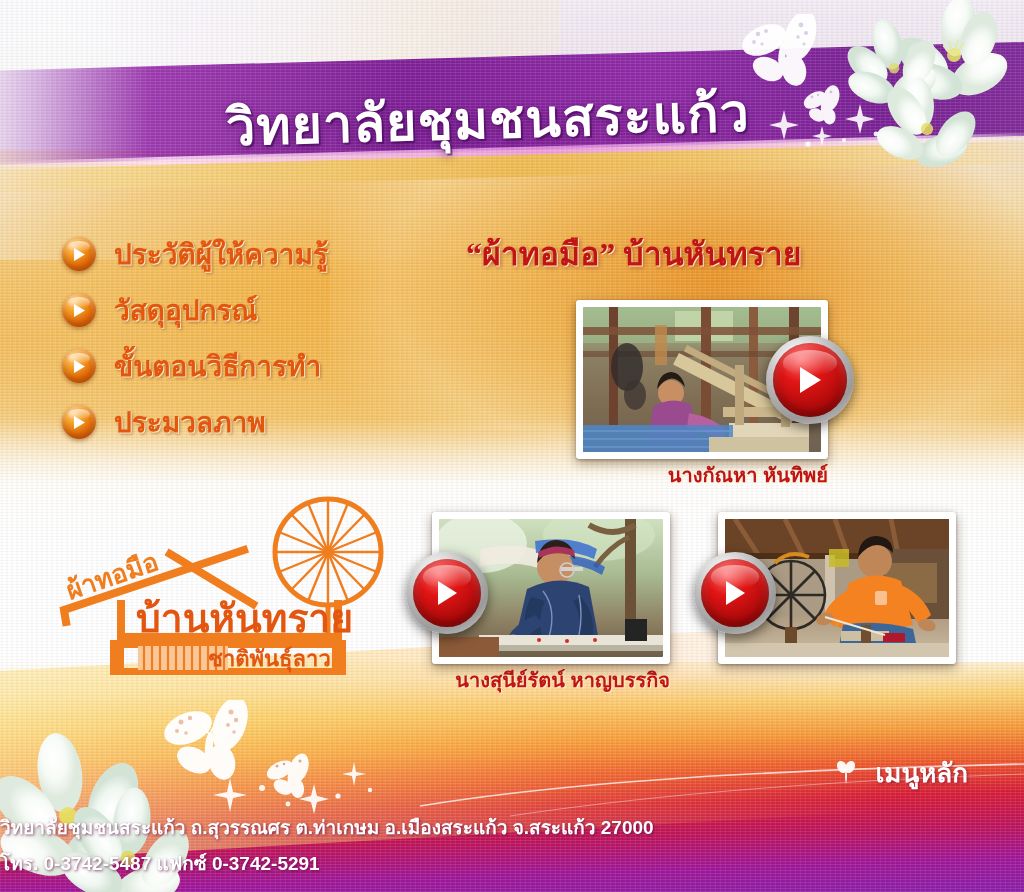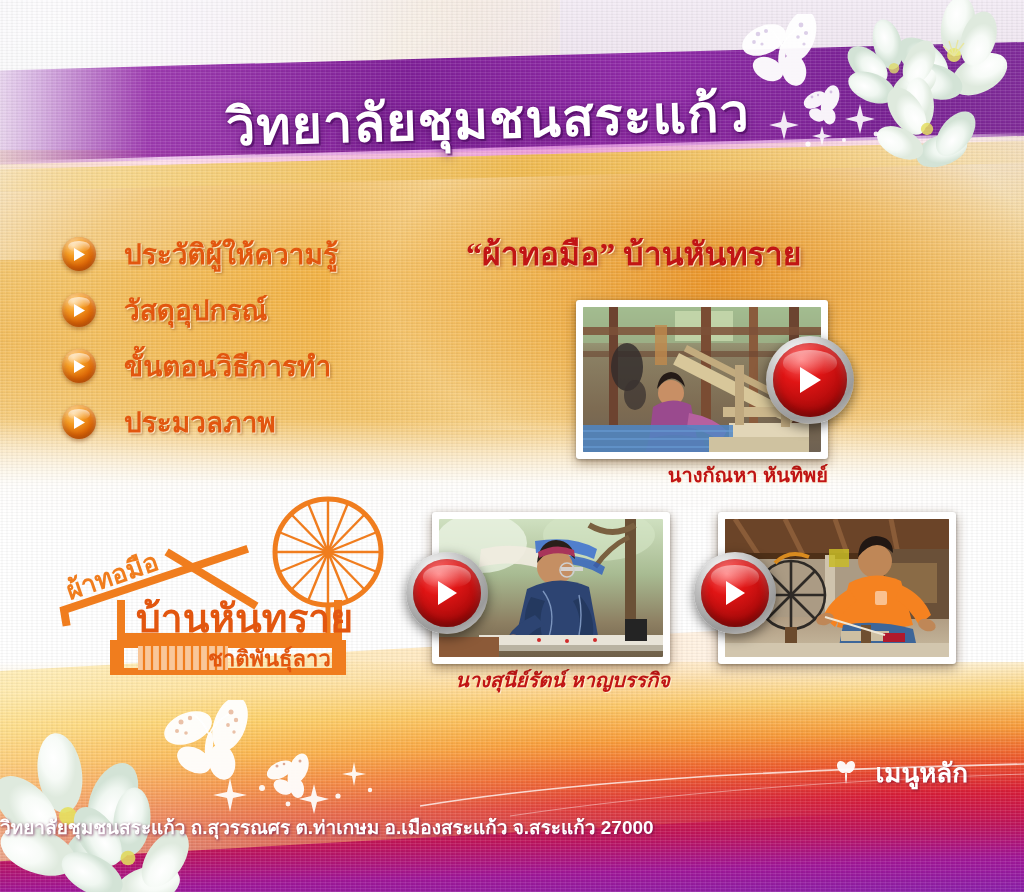--- a/index.html
+++ b/index.html
@@ -126,21 +126,21 @@
     text-shadow:
       0 0 2px rgba(90,10,110,.9),
       2px 2px 0 rgba(70,8,90,.55),
       0 3px 10px rgba(60,0,80,.5);
     white-space:nowrap;
   }
 
   
   .menu { position:absolute; left:62px; top:226px; width:380px; }
   .menu-item {
-    display:flex; align-items:center; gap:28px;
+    display:flex; align-items:center; gap:18px;
     height:56px; cursor:pointer;
   }
   .bullet {
     width:34px; height:34px; border-radius:50%; flex:0 0 34px;
     background:
       radial-gradient(circle at 34% 26%, #ffd28a 0%, #f59c22 30%, #df6a08 62%, #b74a05 100%);
     box-shadow:0 2px 4px rgba(120,50,0,.45), inset 0 -3px 6px rgba(120,40,0,.4), inset 0 3px 5px rgba(255,230,190,.55);
     display:flex; align-items:center; justify-content:center;
     position:relative;
   }
@@ -498,21 +498,21 @@
           <line x1="168" y1="154" x2="168" y2="178"></line>
         <line x1="176" y1="154" x2="176" y2="178"></line>
       </g>
 
       <text x="22" y="108" fill="#F07D1E" font-family="'Liberation Sans', sans-serif" font-size="26" font-weight="bold" transform="rotate(-19 22 108)">ผ้าทอมือ</text>
       <text x="88" y="140" fill="#E2560F" font-family="'Liberation Sans', sans-serif" font-size="39" font-weight="bold">บ้านหันทราย</text>
       <text x="160" y="174" fill="#E2560F" font-family="'Liberation Sans', sans-serif" font-size="22" font-weight="bold">ชาติพันธุ์ลาว</text>
     </svg>
   </div>
 
-  <div class="vcard" style="left:432px; top:512px;font-style:italic;">
+  <div class="vcard" style="left:432px; top:512px;">
     <div class="vframe">
       <div class="vthumb" style="width:224px;height:138px;">
         <svg width="224" height="138" viewBox="0 0 224 138">
           <defs>
             <linearGradient id="t2bg" x1="0" y1="0" x2="0" y2="1">
               <stop offset="0%" stop-color="#cfe0c0"></stop>
                 <stop offset="40%" stop-color="#a8bb92"></stop>
               <stop offset="75%" stop-color="#8d7f62"></stop>
                 <stop offset="100%" stop-color="#6e5f48"></stop>
             </linearGradient>
@@ -717,14 +717,15 @@
       <span class="fnav-label">เมนูหลัก</span>
     </div>
   </div>
 
   <svg class="deco" style="left:420px; top:760px;" width="604" height="60" viewBox="0 0 604 60">
     <path d="M0 46 C160 20, 360 10, 604 4" stroke="#ffffff" stroke-width="1.6" fill="none" opacity=".75"></path>
     <path d="M90 56 C250 32, 430 20, 604 14" stroke="#ffffff" stroke-width="1" fill="none" opacity=".4"></path>
   </svg>
 
   <div class="footer-addr addr1">วิทยาลัยชุมชนสระแก้ว   ถ.สุวรรณศร ต.ท่าเกษม อ.เมืองสระแก้ว จ.สระแก้ว 27000</div>
+  <div class="footer-addr addr2">โทร. 0-3742-5487   แฟกซ์ 0-3742-5291</div>
 
 </div>
 
 </body></html>

